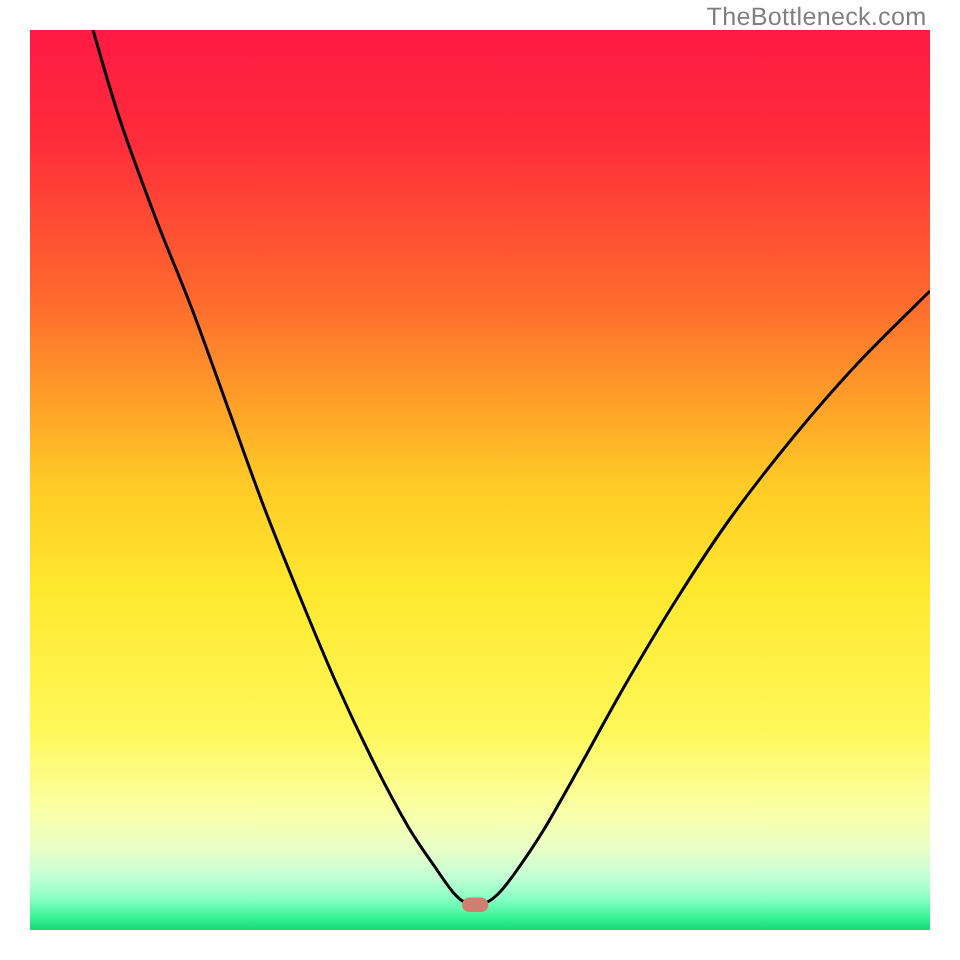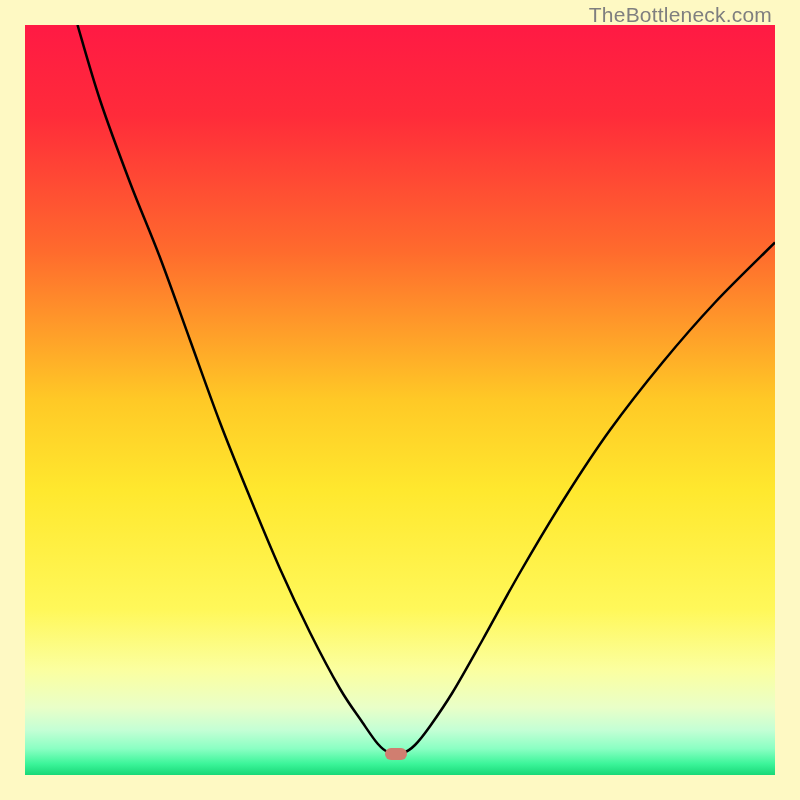--- a/index.html
+++ b/index.html
@@ -7,21 +7,21 @@
     padding: 0;
     width: 800px;
     height: 800px;
     background: #000;
     overflow: hidden;
     font-family: Arial, Helvetica, sans-serif;
   }
   .frame {
     position: absolute;
     inset: 0;
-    background: #fef9c3;
+    background: #ffffff;
   }
   .plot-area {
     position: absolute;
     left: 25px;
     top: 25px;
     width: 750px;
     height: 750px;
     overflow: hidden;
   }
   .gradient {

